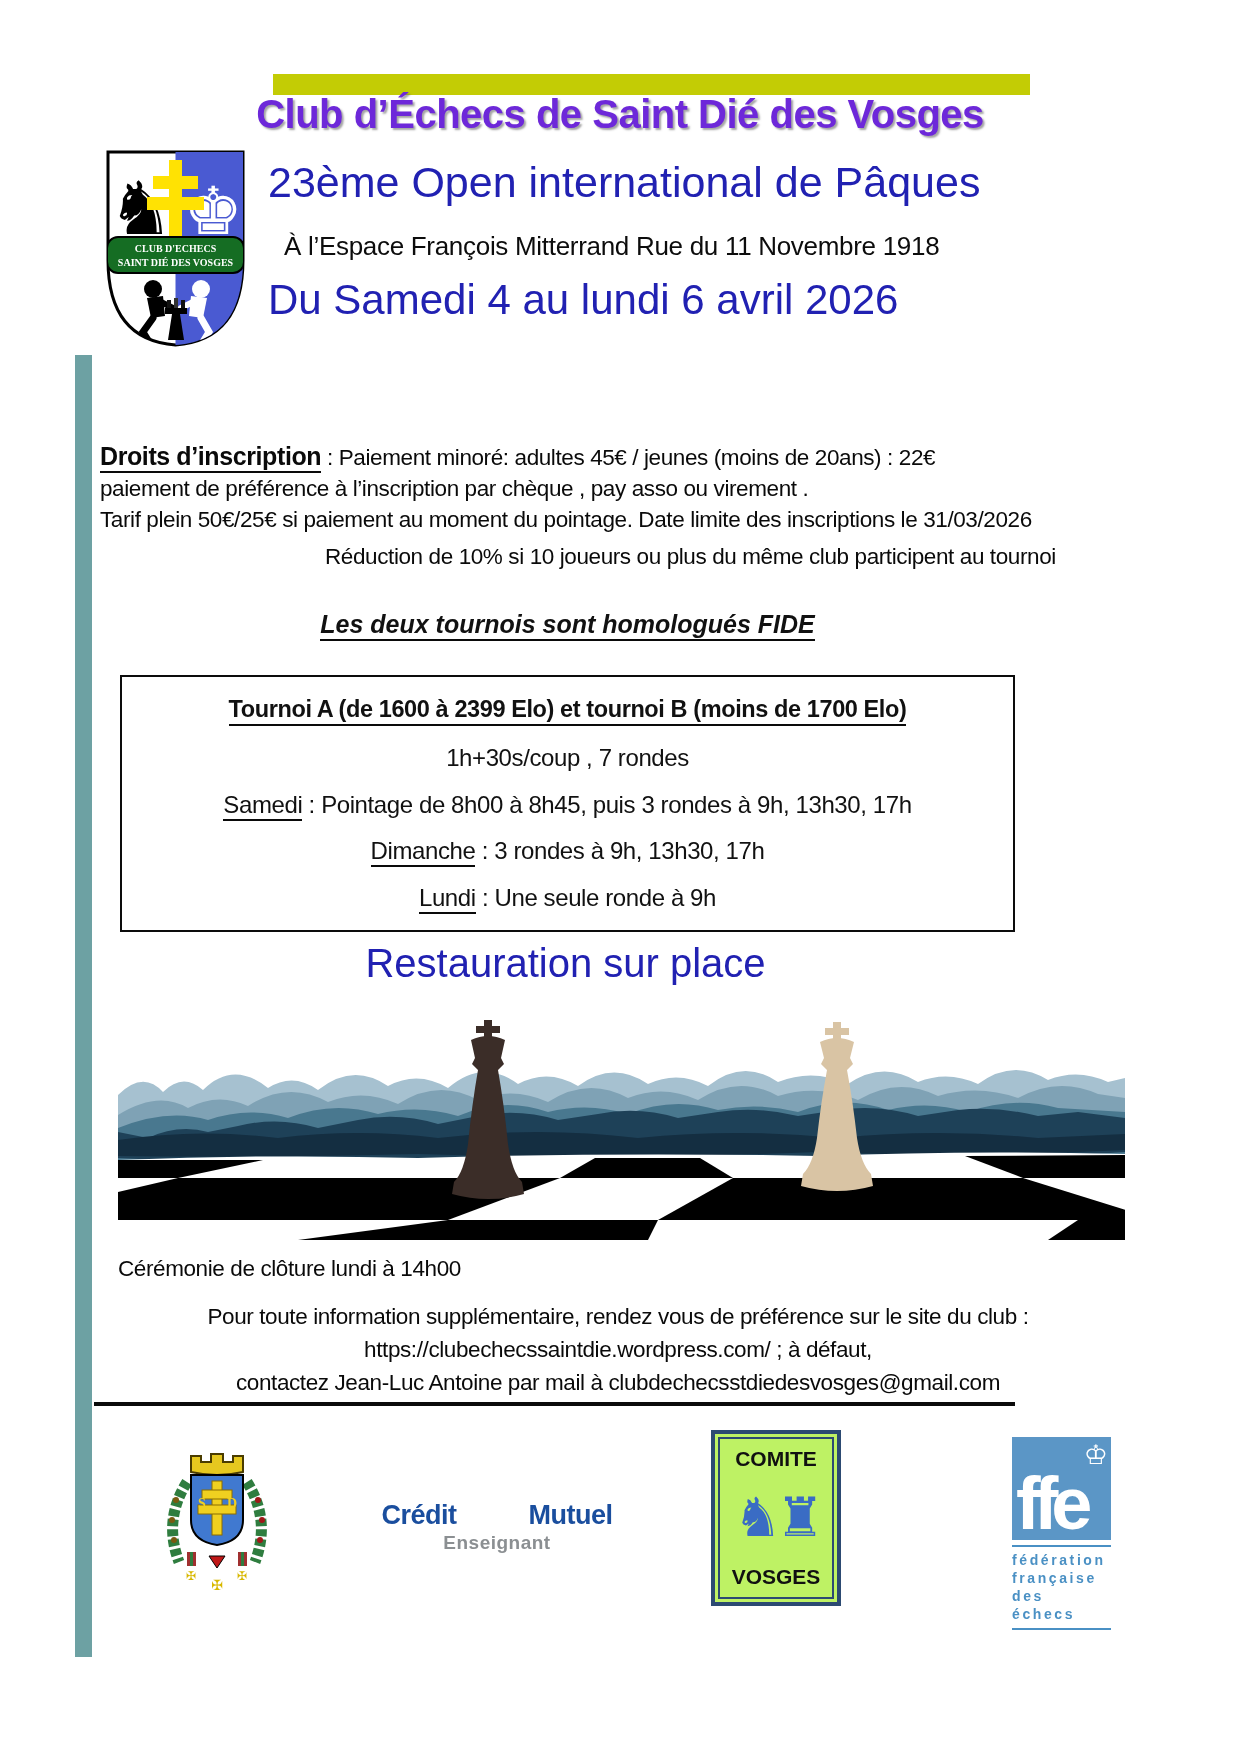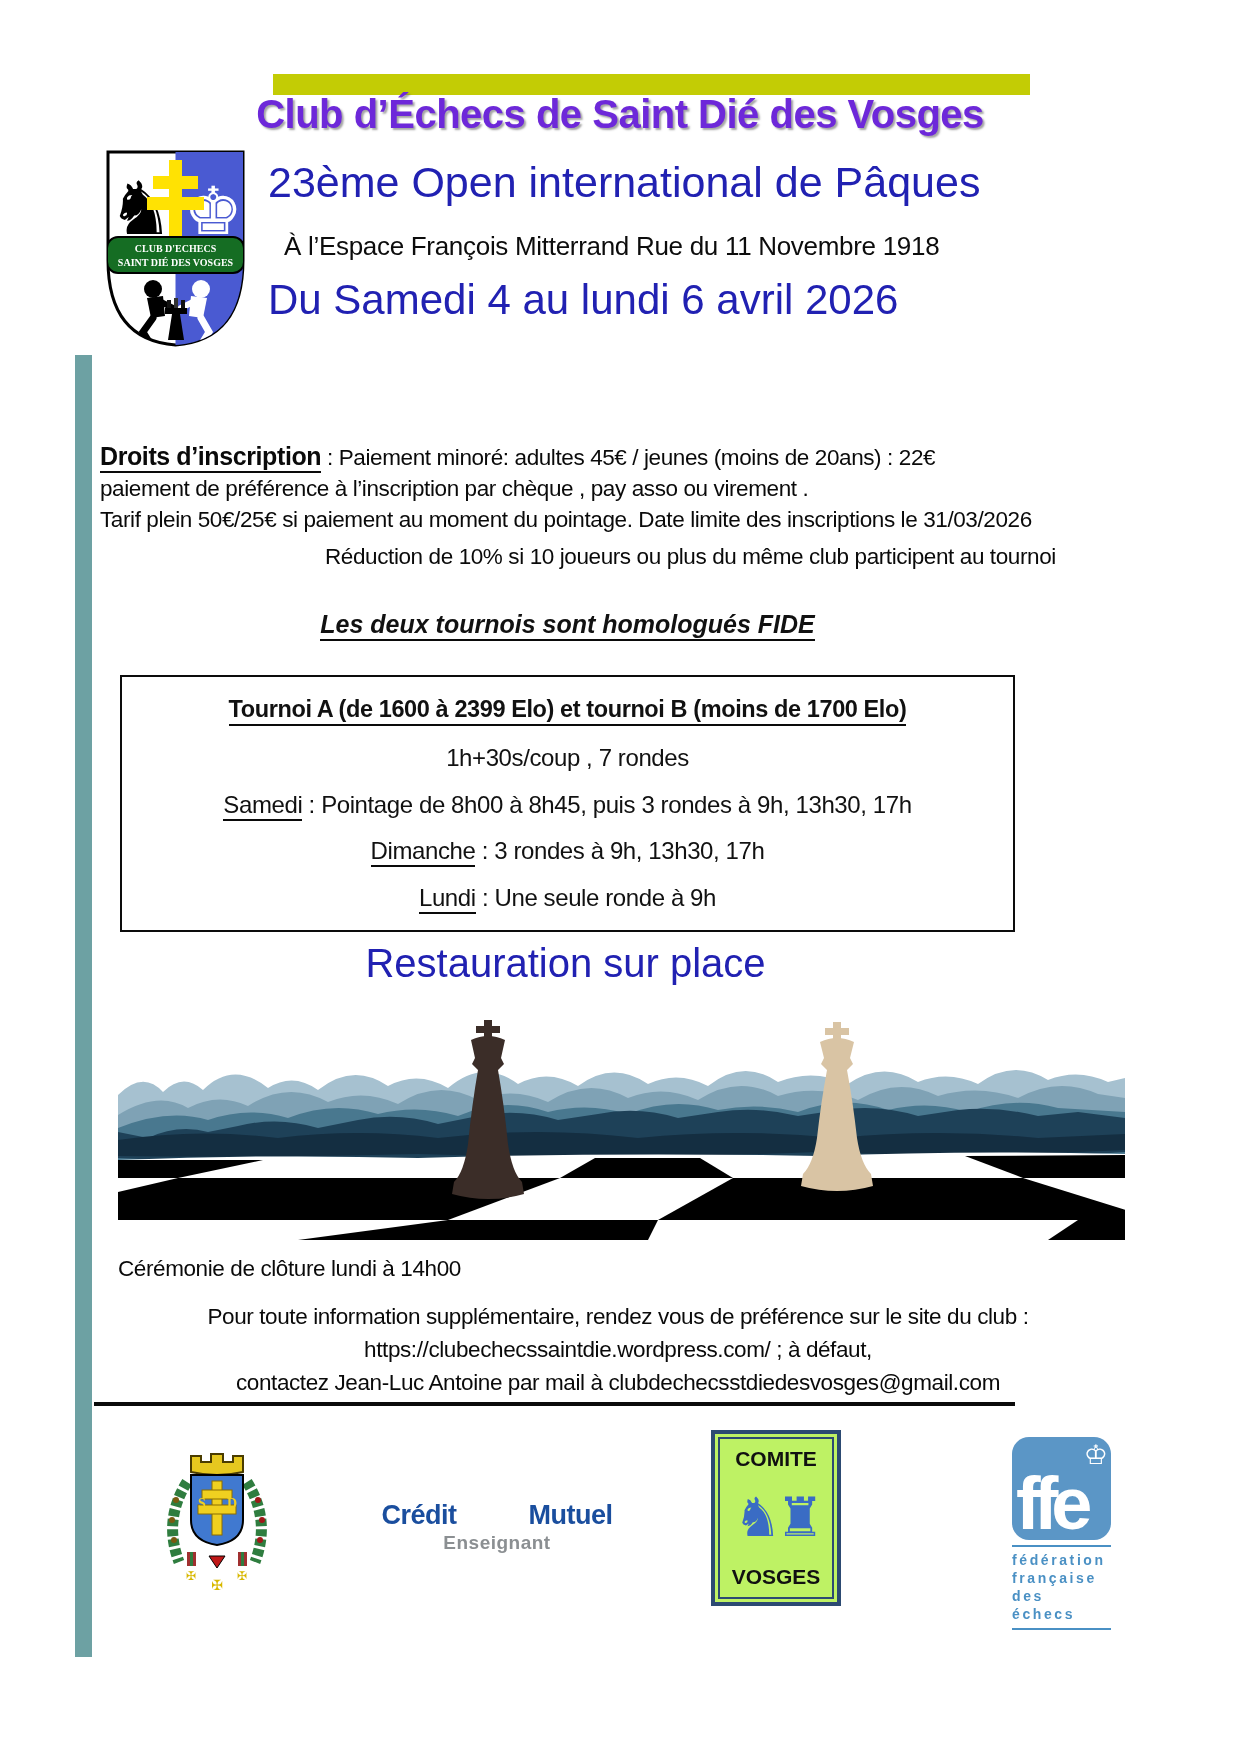--- a/index.html
+++ b/index.html
@@ -56,21 +56,21 @@
 
   .comite-box{position:absolute;left:711px;top:1430px;width:130px;height:176px;
       border:4px solid #2c4a72;background:#bef264;box-sizing:border-box;}
   .comite-inner{position:absolute;left:3px;top:3px;right:3px;bottom:3px;border:2px solid #2c4a72;
       display:flex;flex-direction:column;justify-content:space-between;align-items:center;
       padding:8px 0;box-sizing:border-box;}
   .comite-word{font-size:21px;font-weight:700;color:#111;letter-spacing:0;}
   .comite-pieces{font-family:"DejaVu Sans",sans-serif;color:#3a6cc4;font-size:54px;line-height:58px;letter-spacing:-6px;}
 
   .ffe-logo{position:absolute;left:1012px;top:1437px;width:99px;}
-  .ffe-square{position:relative;width:99px;height:103px;background:#5b96c6;border-radius:17px;}
+  .ffe-square{position:relative;width:99px;height:103px;background:#5b96c6;}
   .ffe-acronym{position:absolute;left:4px;bottom:-6px;font-size:74px;font-weight:700;color:#ffffff;letter-spacing:-7px;}
   .ffe-king{position:absolute;right:3px;top:2px;font-family:"DejaVu Sans",sans-serif;font-size:27px;color:#ffffff;}
   .ffe-text{margin-top:5px;border-top:2px solid #4a90c4;border-bottom:2px solid #4a90c4;
       padding:4px 0 5px 0;}
   .ffe-text div{font-size:14px;color:#4a90c4;letter-spacing:2.6px;line-height:18px;font-weight:700;}
 </style>
 </head>
 <body>
 
 <div class="page">

